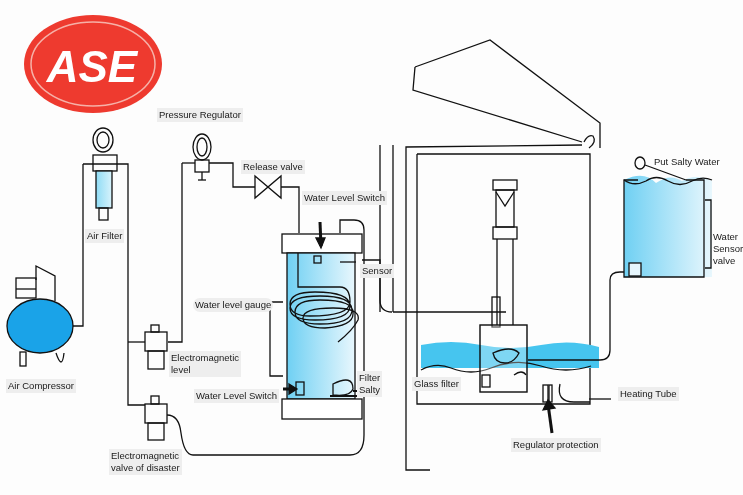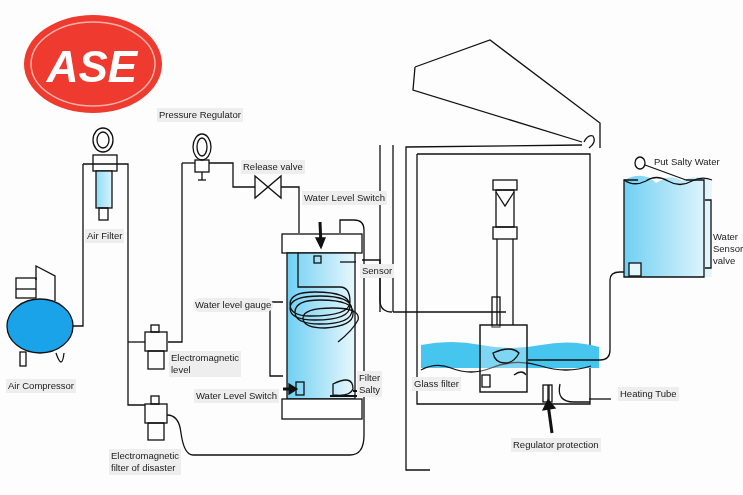--- a/index.html
+++ b/index.html
@@ -166,21 +166,21 @@
     <div>level</div>
   </div>
   <div class="lbl" style="left:357px;top:371px;">
     <div>Filter</div>
     <div>Salty</div>
   </div>
   <div class="lbl" style="left:194px;top:389px;">Water Level Switch</div>
   <div class="lbl" style="left:6px;top:379px;">Air Compressor</div>
   <div class="lbl" style="left:109px;top:449px;">
     <div>Electromagnetic</div>
-    <div>filter of disaster</div>
+    <div>valve of disaster</div>
   </div>
   <div class="lbl" style="left:412px;top:377px;">Glass filter</div>
   <div class="lbl" style="left:511px;top:438px;">Regulator protection</div>
   <div class="lbl" style="left:618px;top:387px;text-align:center;">Heating Tube</div>
   <div class="lbl plain" style="left:652px;top:155px;">Put Salty Water</div>
   <div class="lbl plain" style="left:711px;top:230px;line-height:12px;">
     <div>Water</div>
     <div>Sensor</div>
     <div>valve</div>
   </div>

